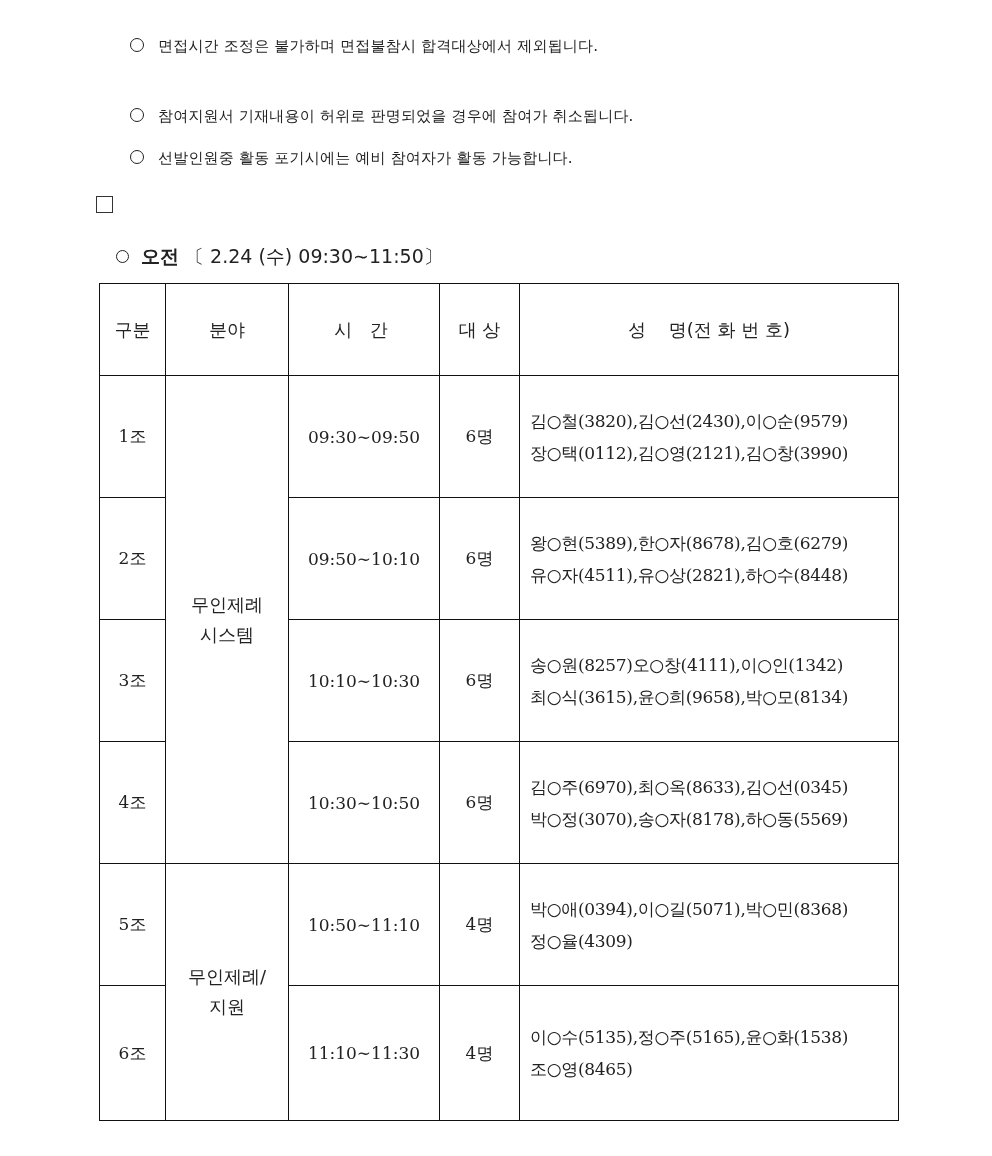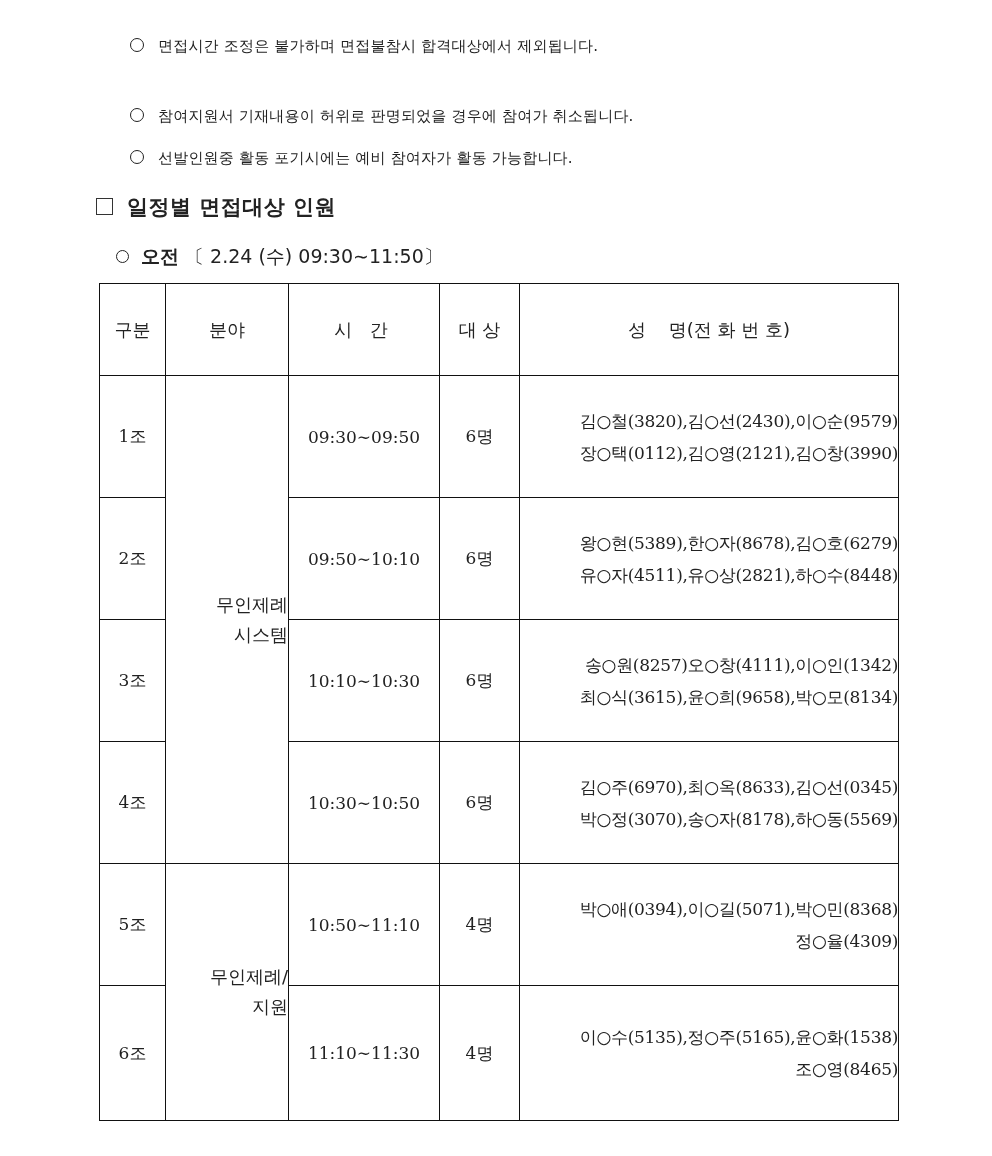--- a/index.html
+++ b/index.html
@@ -22,39 +22,39 @@
     font-size: 17px;
   }
   table.schedule td, table.schedule th {
     border: 1.5px solid #111; text-align: center; vertical-align: middle;
     padding: 0; font-weight: normal;
   }
   table.schedule th { height: 91px; font-family: "DejaVu Sans", sans-serif; font-size: 18px; }
   table.schedule tr.row td { height: 121px; }
   table.schedule tr.row-last td { height: 134px; }
   td.names { text-align: left !important; padding-left: 10px !important; line-height: 32px; font-size: 17px; letter-spacing: -0.3px; }
-  .names-line { display: block; white-space: nowrap; text-align: right; }
+  .names-line { display: block; white-space: nowrap; }
   .field-cell { line-height: 30px; font-family: "DejaVu Sans", sans-serif; font-size: 18px; }
   .spaced { letter-spacing: 6px; }
 </style>
 </head>
 <body>
 
 <div class="notice" style="top:34px;">
   <span class="bullet"></span><span>면접시간 조정은 불가하며 면접불참시 합격대상에서 제외됩니다.</span>
 </div>
 <div class="notice" style="top:69px;margin-top:35px;">
   <span class="bullet"></span><span>참여지원서 기재내용이 허위로 판명되었을 경우에 참여가 취소됩니다.</span>
 </div>
 <div class="notice" style="top:104px;margin-top:42px;">
   <span class="bullet"></span><span>선발인원중 활동 포기시에는 예비 참여자가 활동 가능합니다.</span>
 </div>
 
 <div class="section-title">
-  <span class="box"></span><span>일정별 면접대상 인원</span>
+  <span class="box"></span>
 </div>
 
 <div class="sub-title">
   <span class="bullet"></span><span class="bold">오전</span>
   <span>〔 2.24 (수) 09:30∼11:50〕</span>
 </div>
 
 <table class="schedule">
   <colgroup>
     <col style="width:66px">

